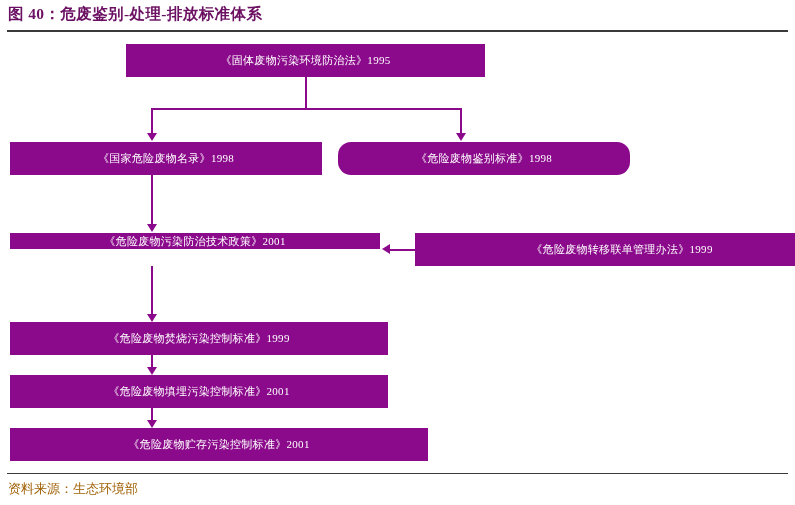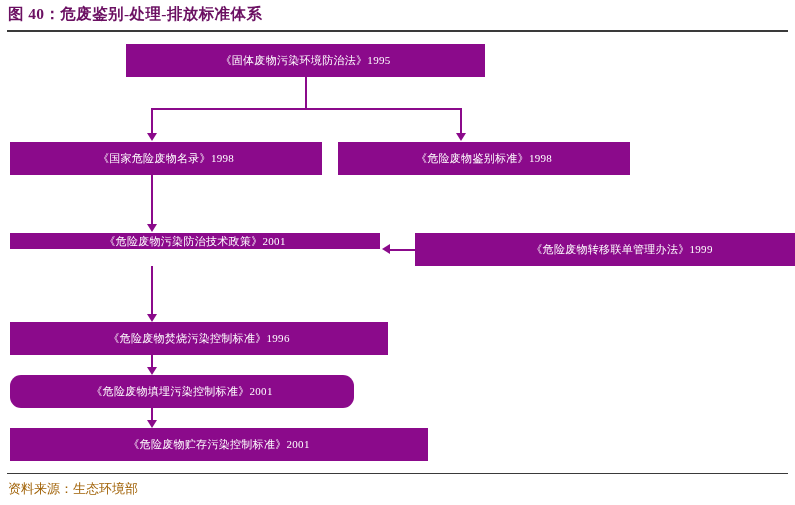--- a/index.html
+++ b/index.html
@@ -76,41 +76,41 @@
 
   <div class="vline" style="left:305px;top:77px;height:32px;"></div>
   <div class="hline" style="left:151px;top:108px;width:310px;"></div>
   <div class="vline" style="left:151px;top:108px;height:27px;"></div>
   <div class="arrow-down" style="left:147px;top:133px;"></div>
   <div class="vline" style="left:460px;top:108px;height:27px;"></div>
   <div class="arrow-down" style="left:456px;top:133px;"></div>
 
   <div class="node" style="left:10px;top:142px;width:312px;height:33px;">《国家危险废物名录》1998</div>
 
-  <div class="node" style="left:338px;top:142px;width:292px;height:33px;">《危险废物鉴别标准》1998</div>
+  <div class="node" style="left:338px;top:142px;width:292px;height:33px;border-radius:13px;">《危险废物鉴别标准》1998</div>
 
   <div class="vline" style="left:151px;top:175px;height:50px;"></div>
   <div class="arrow-down" style="left:147px;top:224px;"></div>
 
   <div class="node" style="left:10px;top:233px;width:370px;height:16px;">《危险废物污染防治技术政策》2001</div>
 
   <div class="node" style="left:415px;top:233px;width:414px;height:33px;">《危险废物转移联单管理办法》1999</div>
 
   <div class="hline" style="left:390px;top:249px;width:25px;"></div>
   <div class="arrow-left" style="left:382px;top:244px;"></div>
 
   <div class="vline" style="left:151px;top:266px;height:50px;"></div>
   <div class="arrow-down" style="left:147px;top:314px;"></div>
 
-  <div class="node" style="left:10px;top:322px;width:378px;height:33px;">《危险废物焚烧污染控制标准》1996</div>
+  <div class="node" style="left:10px;top:322px;width:378px;height:33px;">《危险废物焚烧污染控制标准》1999</div>
 
   <div class="vline" style="left:151px;top:355px;height:14px;"></div>
   <div class="arrow-down" style="left:147px;top:367px;"></div>
 
-  <div class="node" style="left:10px;top:375px;width:344px;height:33px;border-radius:11px;">《危险废物填埋污染控制标准》2001</div>
+  <div class="node" style="left:10px;top:375px;width:378px;height:33px;">《危险废物填埋污染控制标准》2001</div>
 
   <div class="vline" style="left:151px;top:408px;height:14px;"></div>
   <div class="arrow-down" style="left:147px;top:420px;"></div>
 
   <div class="node" style="left:10px;top:428px;width:418px;height:33px;">《危险废物贮存污染控制标准》2001</div>
 
   <div class="rule-bottom"></div>
   <div class="source">资料来源：生态环境部</div>
 
 </div>

